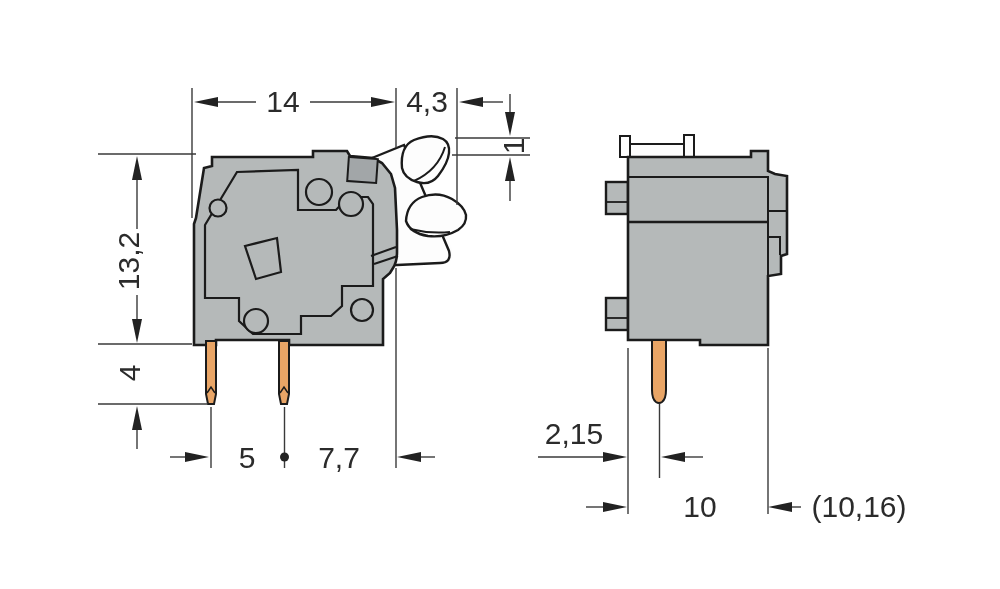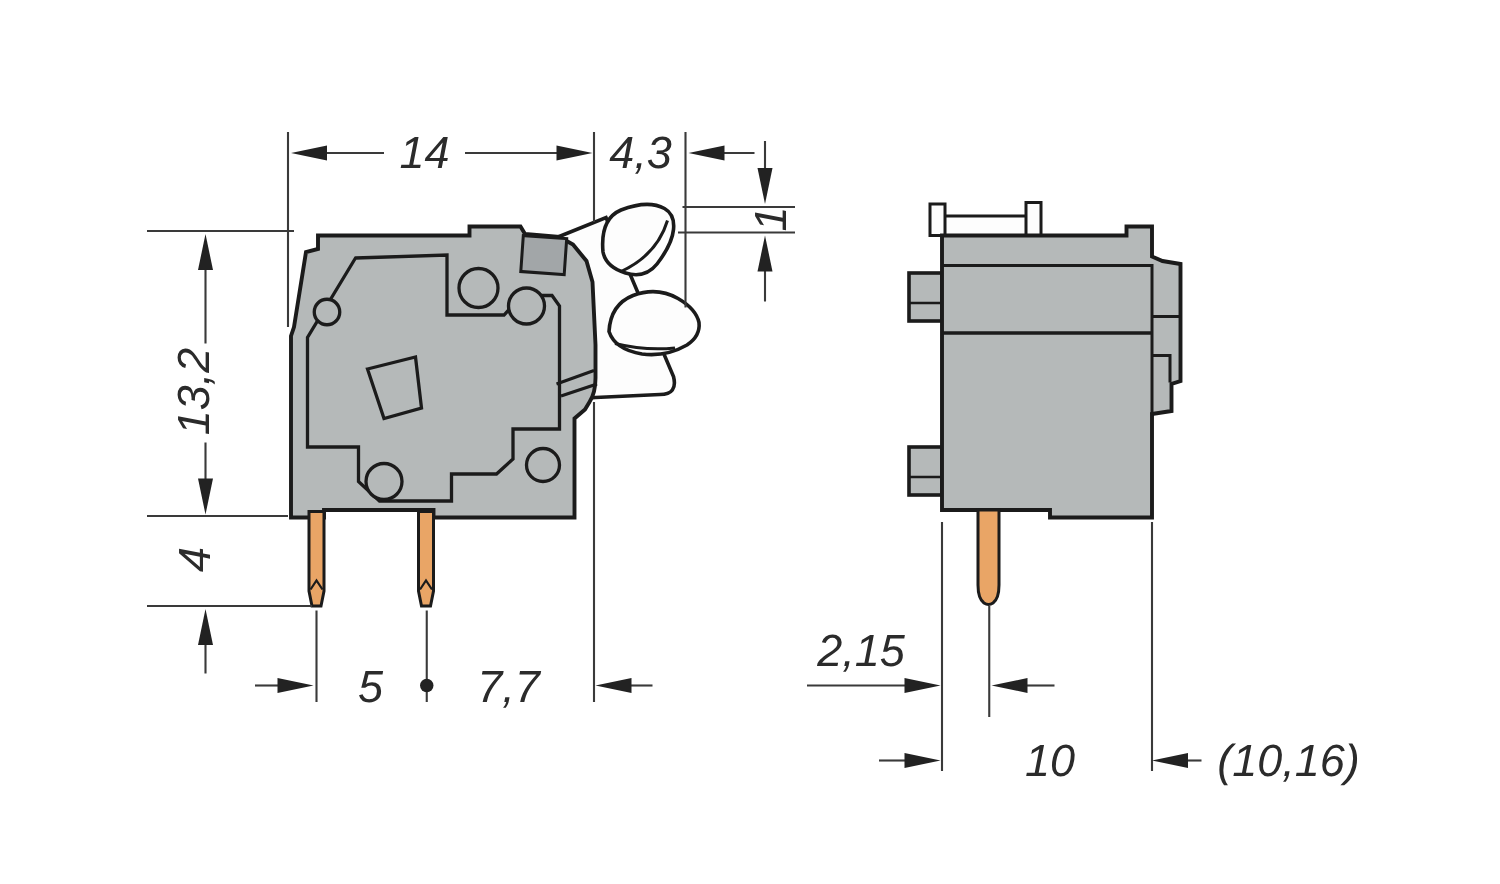--- a/index.html
+++ b/index.html
@@ -1,16 +1,16 @@
 <!DOCTYPE html>
 <html style="--bg: #ffffff; --body-fill: #b5b9b9; --outline-col: #1b1b1b; --lever-fill: #fdfdfd; --latch-fill: #a2a6a8; --pin-fill: #e9a566; --dim-col: #3a3a3a; --arrow-col: #222222; --text-col: #2b2b2b;"><head>
 <meta charset="utf-8">
 <style>
   html,body{margin:0;padding:0;background:#ffffff;}
-  .page{width:944px;height:589px;background:var(--bg,#fff);position:relative;overflow:hidden;font-style:italic;}
+  .page{width:944px;height:589px;background:var(--bg,#fff);position:relative;overflow:hidden;}
   svg text{font-family:"Liberation Sans","DejaVu Sans",sans-serif;font-size:30px;fill:var(--text-col,#2b2b2b);}
   .outline{stroke:var(--outline-col,#1b1b1b);}
   .bodyfill{fill:var(--body-fill,#b5b9b9);}
   .leverfill{fill:var(--lever-fill,#fdfdfd);}
   .pinfill{fill:var(--pin-fill,#e9a566);}
   .latchfill{fill:var(--latch-fill,#a2a6a8);}
   .dim{stroke:var(--dim-col,#3a3a3a);stroke-width:1.4;fill:none;}
   .arrow{fill:var(--arrow-col,#222222);stroke:none;}
 </style>
 </head>

